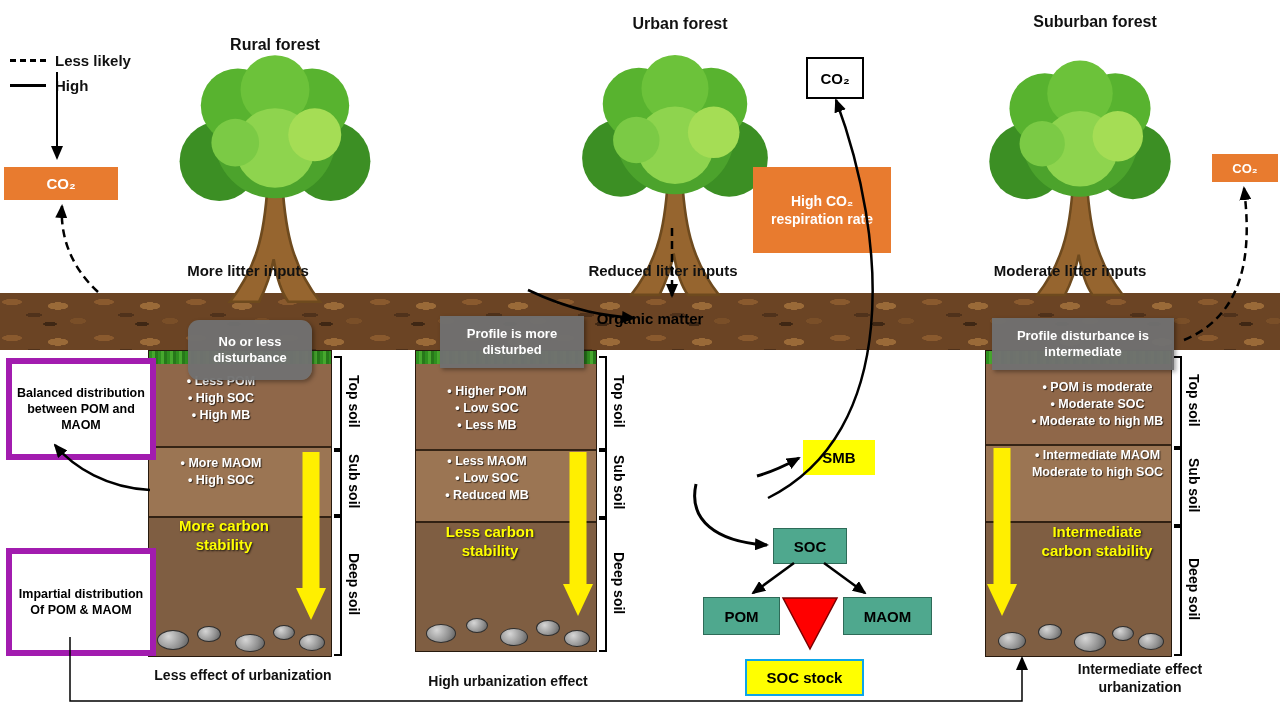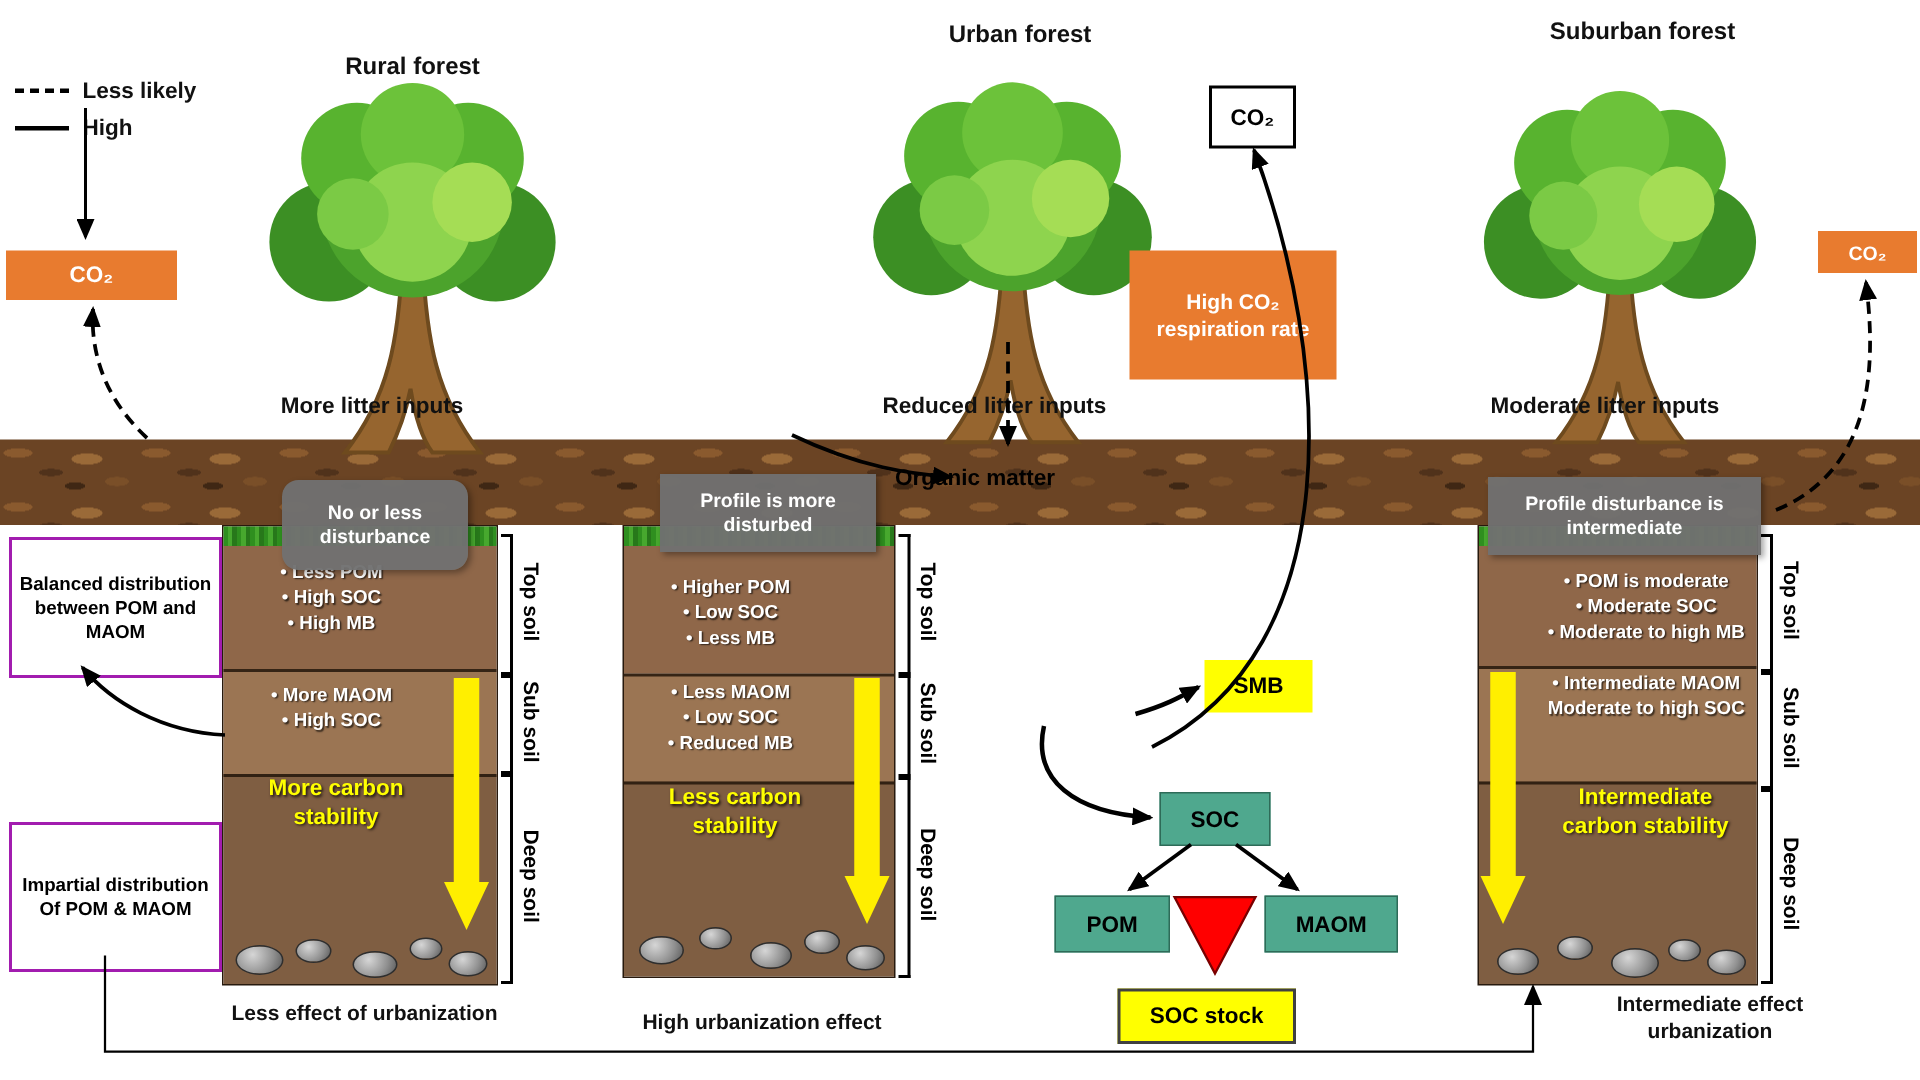--- a/index.html
+++ b/index.html
@@ -46,28 +46,28 @@
   .rock{position:absolute;border-radius:50%;background:radial-gradient(circle at 35% 30%,#d6d6d6,#8f8f8f 60%,#565656);border:1px solid #2e2e2e;}
 
   .bullets{position:absolute;color:#fff;font-weight:700;font-size:12.5px;line-height:1.35;text-align:center;text-shadow:1px 1px 1px rgba(0,0,0,.65);}
   .stability{position:absolute;color:#FFFF00;font-weight:700;font-size:15px;line-height:1.25;text-align:center;text-shadow:1px 1px 2px rgba(0,0,0,.8);}
 
   .gray-header{position:absolute;background:rgba(112,112,112,.96);color:#fff;font-weight:700;font-size:13px;line-height:1.25;text-align:center;display:flex;align-items:center;justify-content:center;padding:3px 6px;box-shadow:2px 2px 4px rgba(0,0,0,.35);z-index:4;}
 
   .bracket{position:absolute;width:6px;border:2px solid #000;border-left:none;}
   .depth-label{position:absolute;writing-mode:vertical-rl;text-align:center;font-weight:700;font-size:14px;color:#000;width:18px;}
 
-  .white-box{position:absolute;background:#fff;border:2px solid #a21caf;font-weight:700;font-size:12.5px;line-height:1.3;color:#000;text-align:center;display:flex;align-items:center;justify-content:center;padding:4px;z-index:4;}
+  .white-box{position:absolute;background:#fff;border:6px solid #a21caf;font-weight:700;font-size:12.5px;line-height:1.3;color:#000;text-align:center;display:flex;align-items:center;justify-content:center;padding:4px;z-index:4;}
 
   .microbes{position:absolute;left:643px;top:358px;width:118px;height:122px;border-radius:10px;overflow:hidden;background:linear-gradient(135deg,#e9dfca,#d6cab2);z-index:3;}
   .microbes-label{position:absolute;left:0;top:40px;width:100%;text-align:center;font-weight:700;font-size:19px;color:#ffe93b;text-shadow:2px 2px 2px #5a2500,-1px -1px 2px #5a2500;}
 
   .teal-box{position:absolute;background:#4FA88E;border:1px solid #2e6b58;color:#000;font-weight:700;font-size:15px;display:flex;align-items:center;justify-content:center;z-index:4;}
   .yellow-box{position:absolute;background:#FFFF00;color:#000;font-weight:700;font-size:15px;display:flex;align-items:center;justify-content:center;z-index:4;}
-  .yellow-box.bordered{border:2px solid #404040;}
+  .yellow-box.bordered{border:2px solid #0ea5e9;}
 
   .caption{position:absolute;font-weight:700;font-size:14px;color:#111;text-align:center;line-height:1.3;z-index:2;}
 
   .overlay{position:absolute;left:0;top:0;width:1280px;height:720px;z-index:6;pointer-events:none;}
   .tri{position:absolute;z-index:4;}
 </style>
 </head>
 <body>
 
 <div id="canvas">

